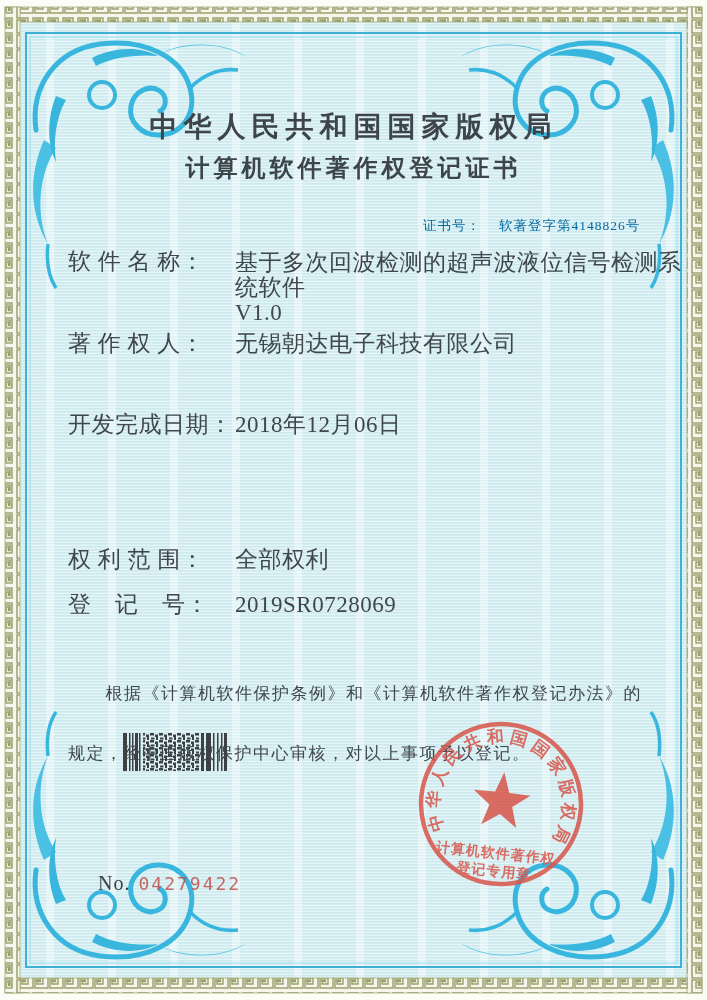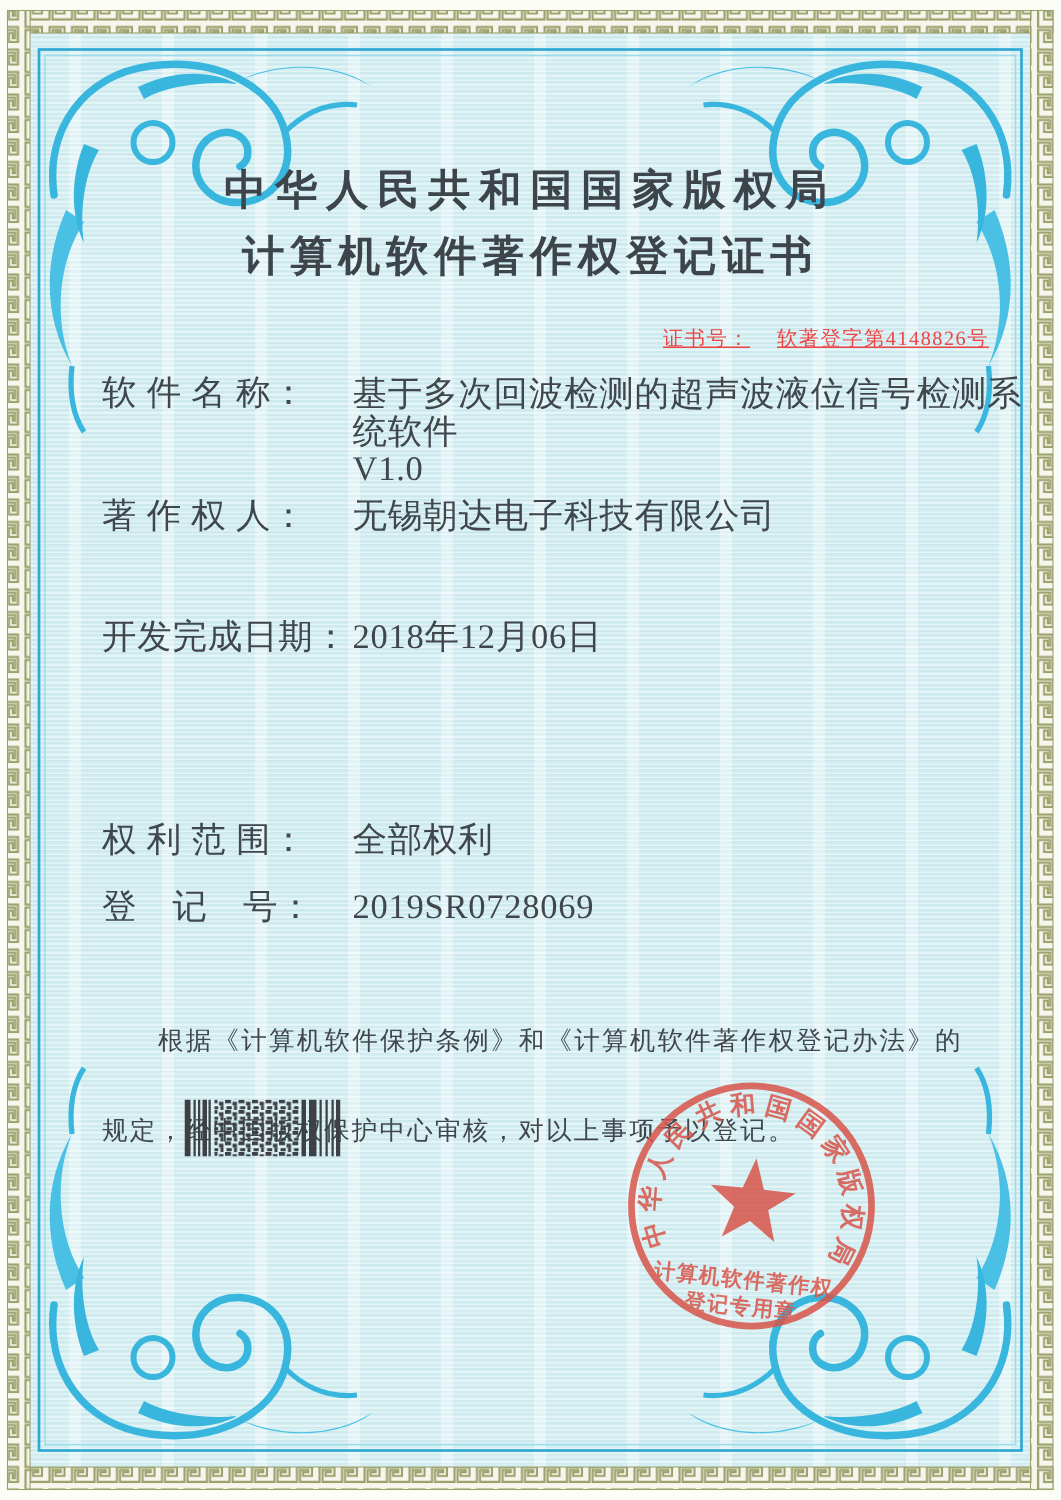--- a/index.html
+++ b/index.html
@@ -18,24 +18,24 @@
       repeating-linear-gradient(0deg, #cde9ee 0 1px, #e4f5f8 1px 2px, #d4eef2 2px 3px),
       repeating-linear-gradient(45deg, rgba(255,255,255,.10) 0 2px, rgba(0,0,0,0) 2px 6px);
   }
   .deco{position:absolute;left:0;top:0;pointer-events:none;}
   .authority{
     position:absolute;left:0;right:0;top:108px;text-align:center;
     font-size:28px;font-weight:bold;letter-spacing:6px;color:#3d444a;
   }
   .title{
     position:absolute;left:0;right:0;top:152px;text-align:center;
-    font-size:28px;font-weight:bold;letter-spacing:4px;color:#3d444a;
+    font-size:24px;font-weight:bold;letter-spacing:4px;color:#3d444a;
   }
   .certno{
-    position:absolute;left:442px;top:217px;font-size:13.5px;color:#ef4444;letter-spacing:1px;text-decoration:underline;
+    position:absolute;left:423px;top:217px;font-size:13.5px;color:#0369a1;letter-spacing:1px;
   }
   .certno .gap{display:inline-block;width:18px;}
   .row{position:absolute;left:68px;font-size:23px;letter-spacing:.5px;line-height:24px;}
   .row .lbl{display:inline-block;white-space:pre;}
   .row .val{position:absolute;left:126px;top:0;white-space:nowrap;margin-left:41px;}
   .row .val.wide{white-space:normal;width:448px;line-height:25px;}
   .row .ver{display:block;}
   .statement{
     position:absolute;left:68px;top:664px;width:580px;
     font-size:17px;line-height:60px;letter-spacing:1.5px;text-indent:2.2em;
@@ -168,14 +168,15 @@
       <path id="sealArc" d="M45.4,130.9 A62,62 0 1 1 150.6,130.9" fill="none"></path>
       <text font-size="17" fill="#d8554a">
         <textPath href="#sealArc" startOffset="2" textLength="258" lengthAdjust="spacing">中华人民共和国国家版权局</textPath>
       </text>
       <polygon fill="#d8554a" points="98,66 105.1,86.3 126.5,86.7 109.4,99.7 115.6,120.3 98,108 80.4,120.3 86.6,99.7 69.5,86.7 90.9,86.3"></polygon>
       <text x="98" y="152" text-anchor="middle" font-size="14" letter-spacing="1" fill="#d8554a">计算机软件著作权</text>
       <text x="98" y="170" text-anchor="middle" font-size="14" letter-spacing="1" fill="#d8554a">登记专用章</text>
     </g>
   </svg>
 
+  <div class="serial"><span class="no-prefix">No.</span><span class="no-num">04279422</span></div>
 
 </div>
 
 </body></html>

